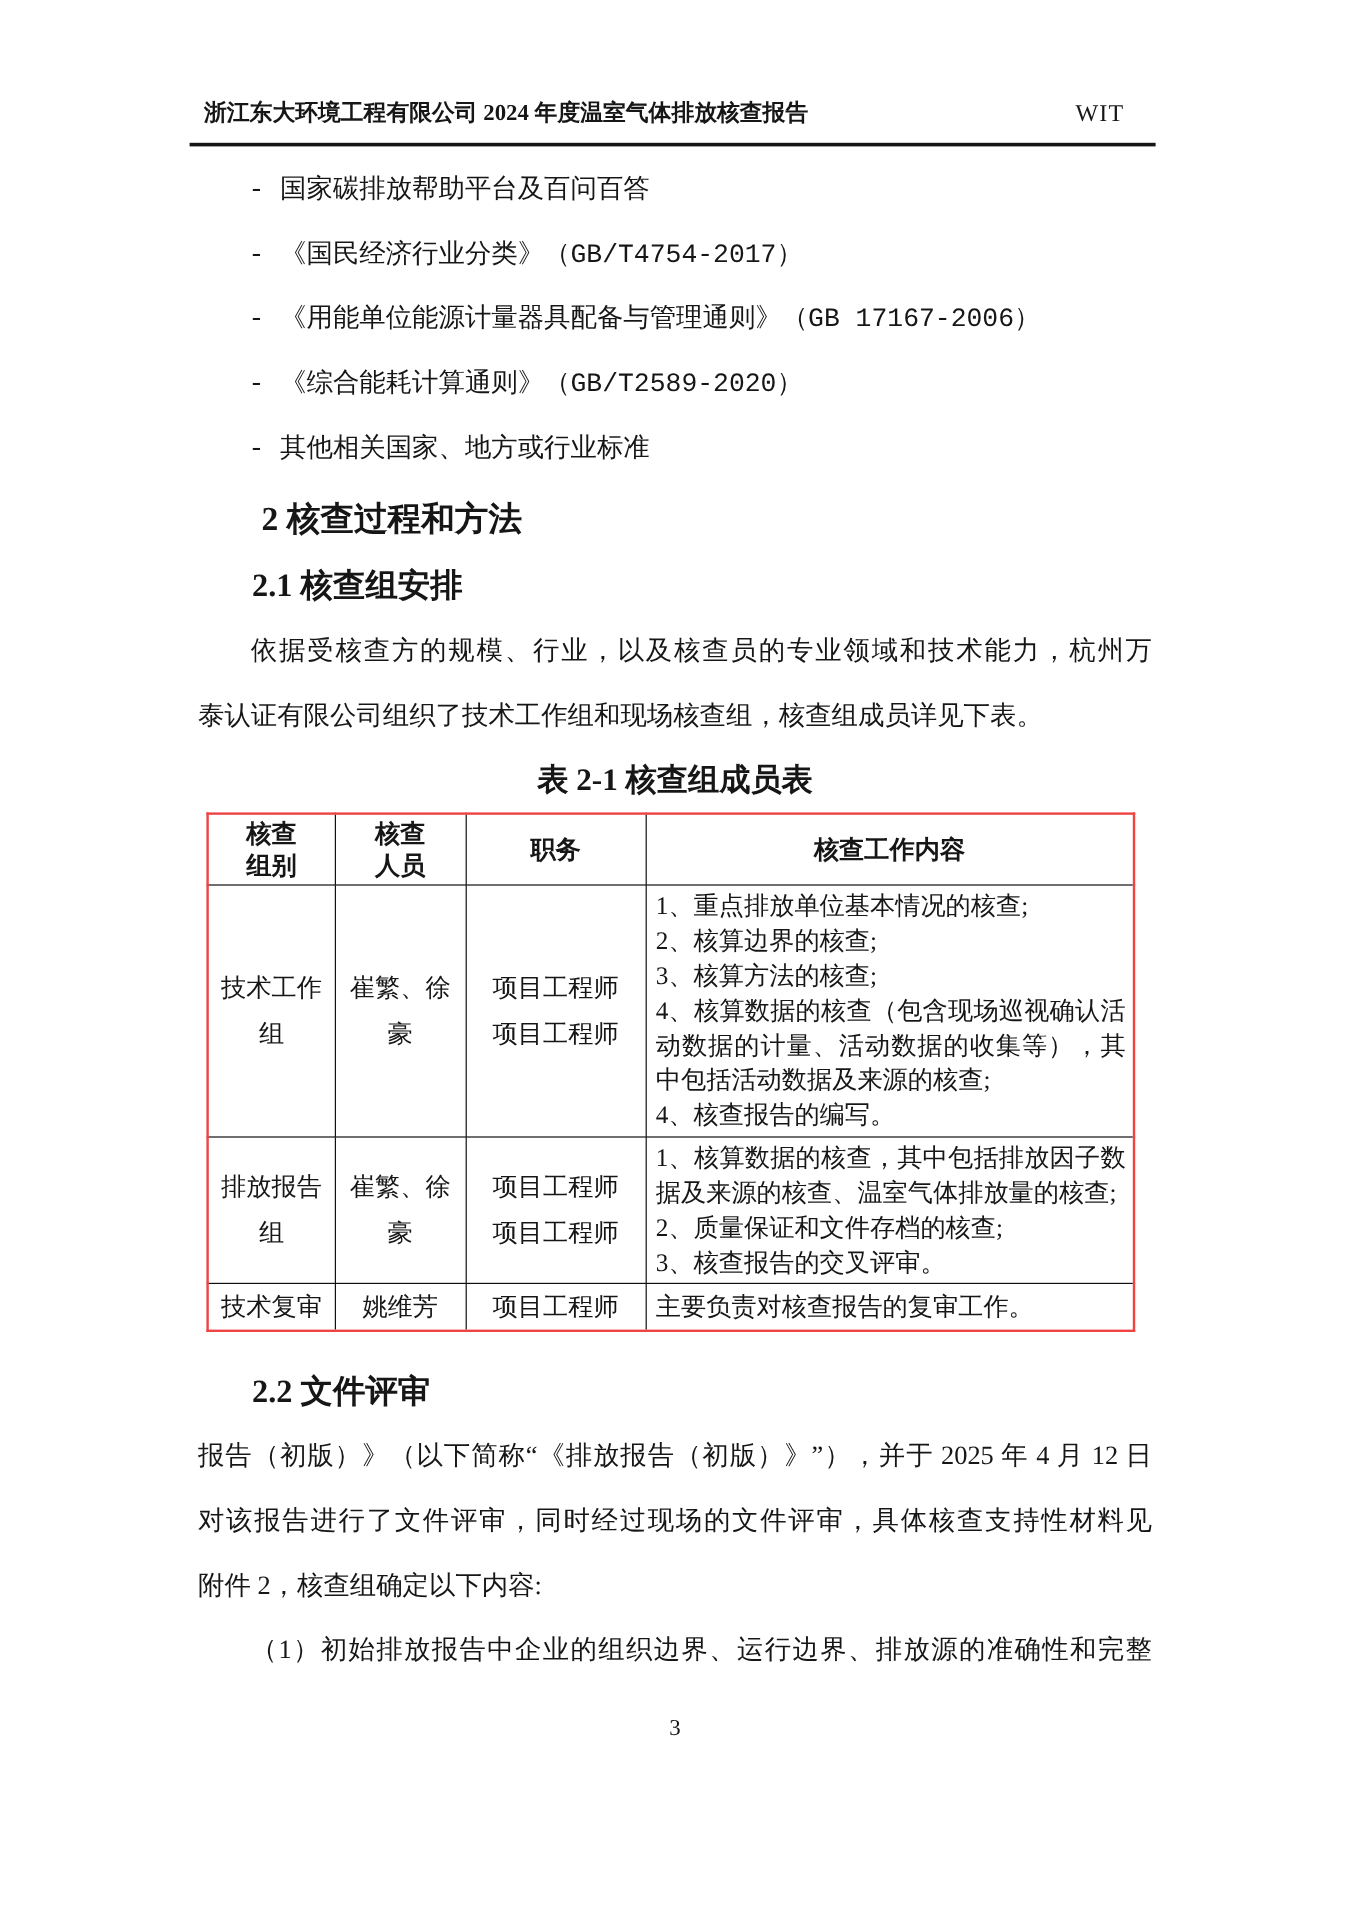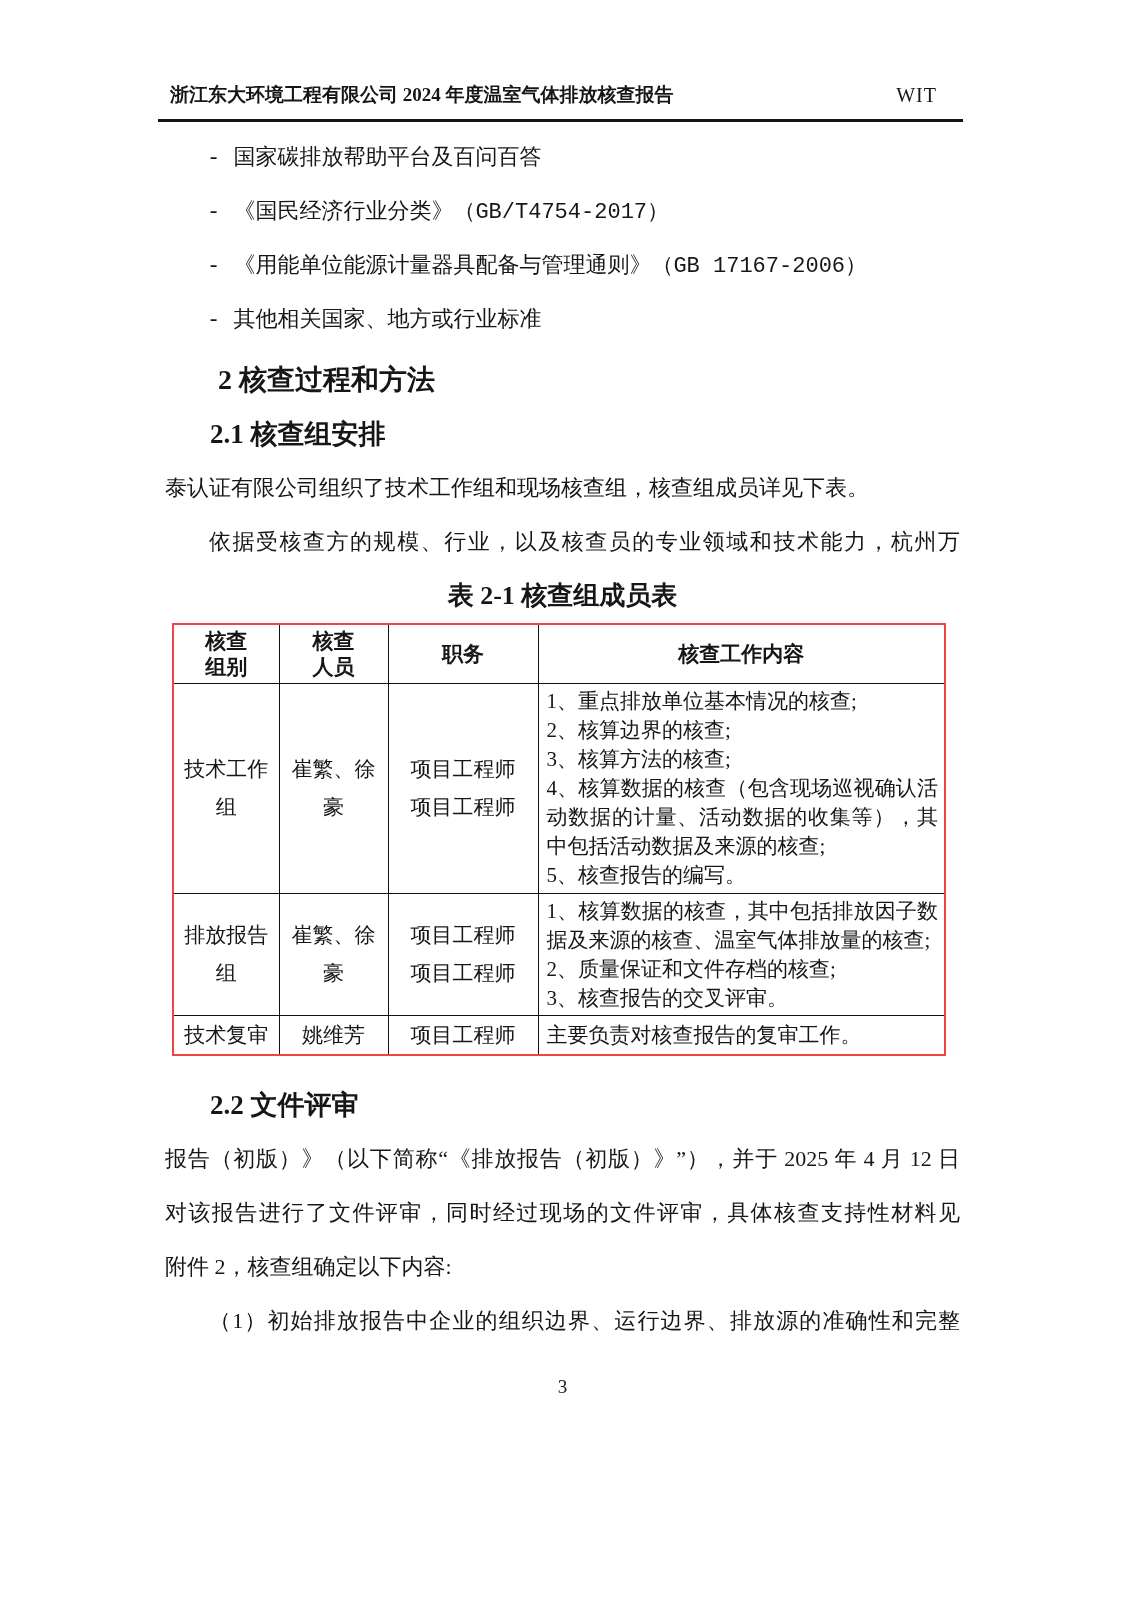--- a/index.html
+++ b/index.html
@@ -61,29 +61,30 @@
     <div class="header-title">浙江东大环境工程有限公司 2024 年度温室气体排放核查报告</div>
     <div class="header-brand">WIT</div>
   </div>
 
   <div class="content">
 
     <div class="refs">
       <div class="ref">- 国家碳排放帮助平台及百问百答</div>
       <div class="ref">- 《国民经济行业分类》（GB/T4754-2017）</div>
       <div class="ref">- 《用能单位能源计量器具配备与管理通则》（GB 17167-2006）</div>
+      <div class="ref">- 《综合能耗计算通则》（GB/T2589-2020）</div>
       <div class="ref">- 其他相关国家、地方或行业标准</div>
     </div>
 
     <div class="h1">2 核查过程和方法</div>
     <div class="h2">2.1 核查组安排</div>
 
     <div>
+      <div class="line j ind">依据受核查方的规模、行业，以及核查员的专业领域和技术能力，杭州万</div>
       <div class="line">泰认证有限公司组织了技术工作组和现场核查组，核查组成员详见下表。</div>
-      <div class="line j ind">依据受核查方的规模、行业，以及核查员的专业领域和技术能力，杭州万</div>
     </div>
 
     <div class="caption">表 2-1 核查组成员表</div>
 
     <table class="members">
       <colgroup>
         <col style="width:106px">
           <col style="width:109px">
           <col style="width:150px">
           <col style="width:407px">
@@ -102,21 +103,21 @@
 组</td>
         <td class="c">崔繁、徐
 豪</td>
         <td class="c">项目工程师
 项目工程师</td>
         <td class="tasks">
           <div class="task">1、重点排放单位基本情况的核查;</div>
           <div class="task">2、核算边界的核查;</div>
           <div class="task">3、核算方法的核查;</div>
           <div class="task">4、核算数据的核查（包含现场巡视确认活动数据的计量、活动数据的收集等），其中包括活动数据及来源的核查;</div>
-          <div class="task">5、核查报告的编写。</div>
+          <div class="task">4、核查报告的编写。</div>
         </td>
       </tr>
       <tr style="height:122px">
         <td class="c">排放报告
 组</td>
         <td class="c">崔繁、徐
 豪</td>
         <td class="c">项目工程师
 项目工程师</td>
         <td class="tasks">

